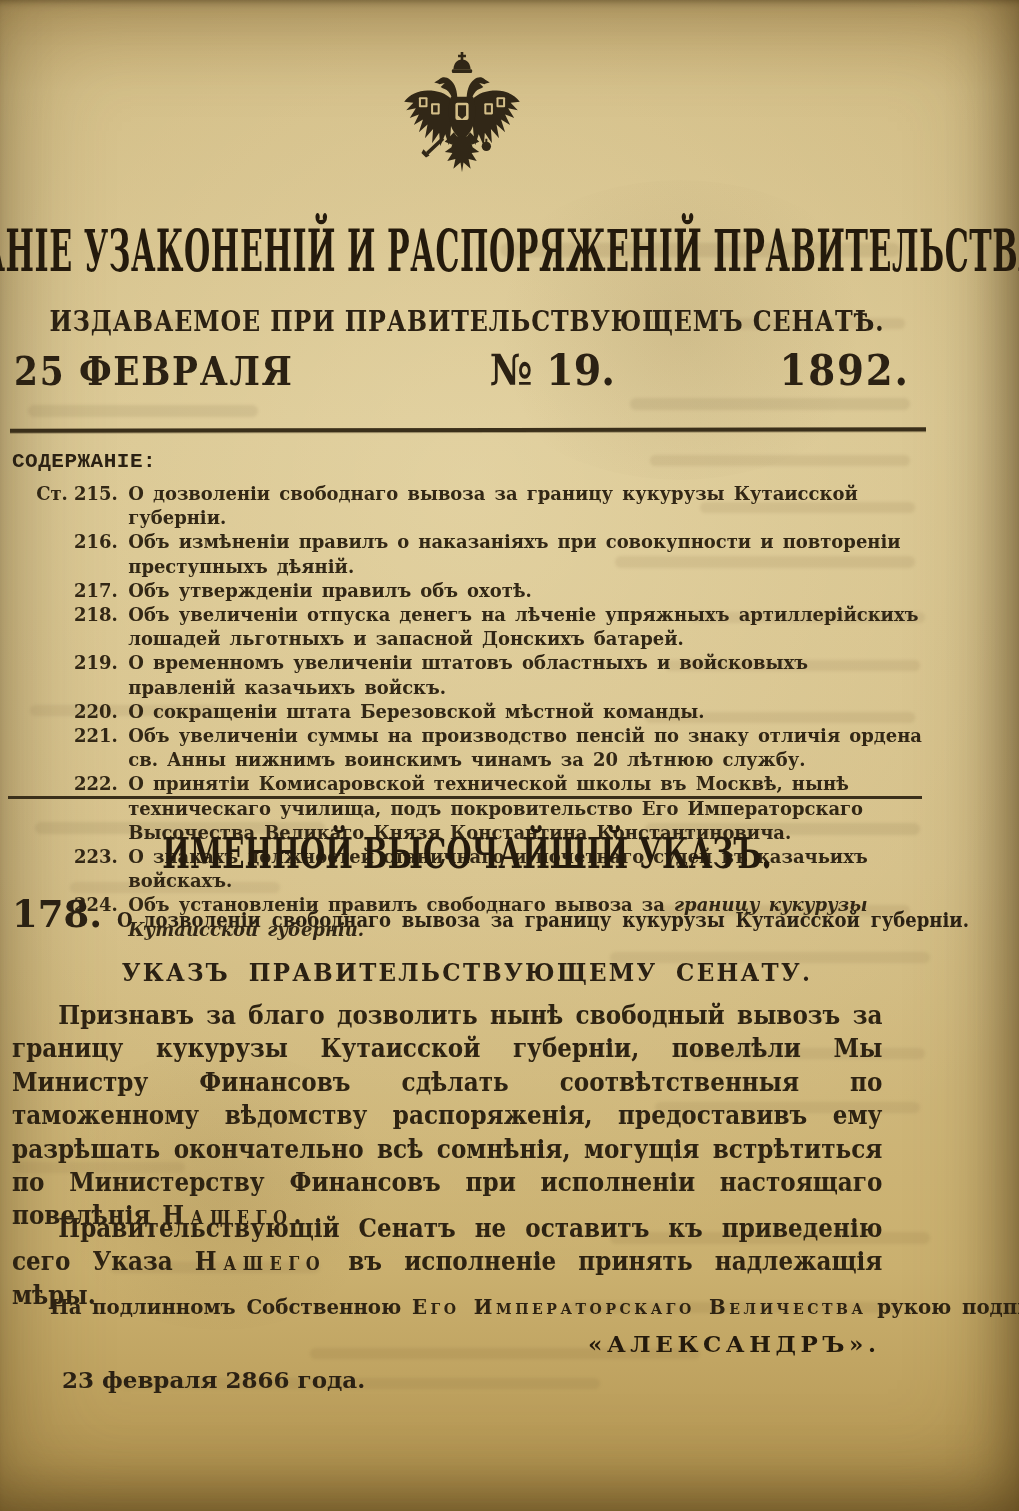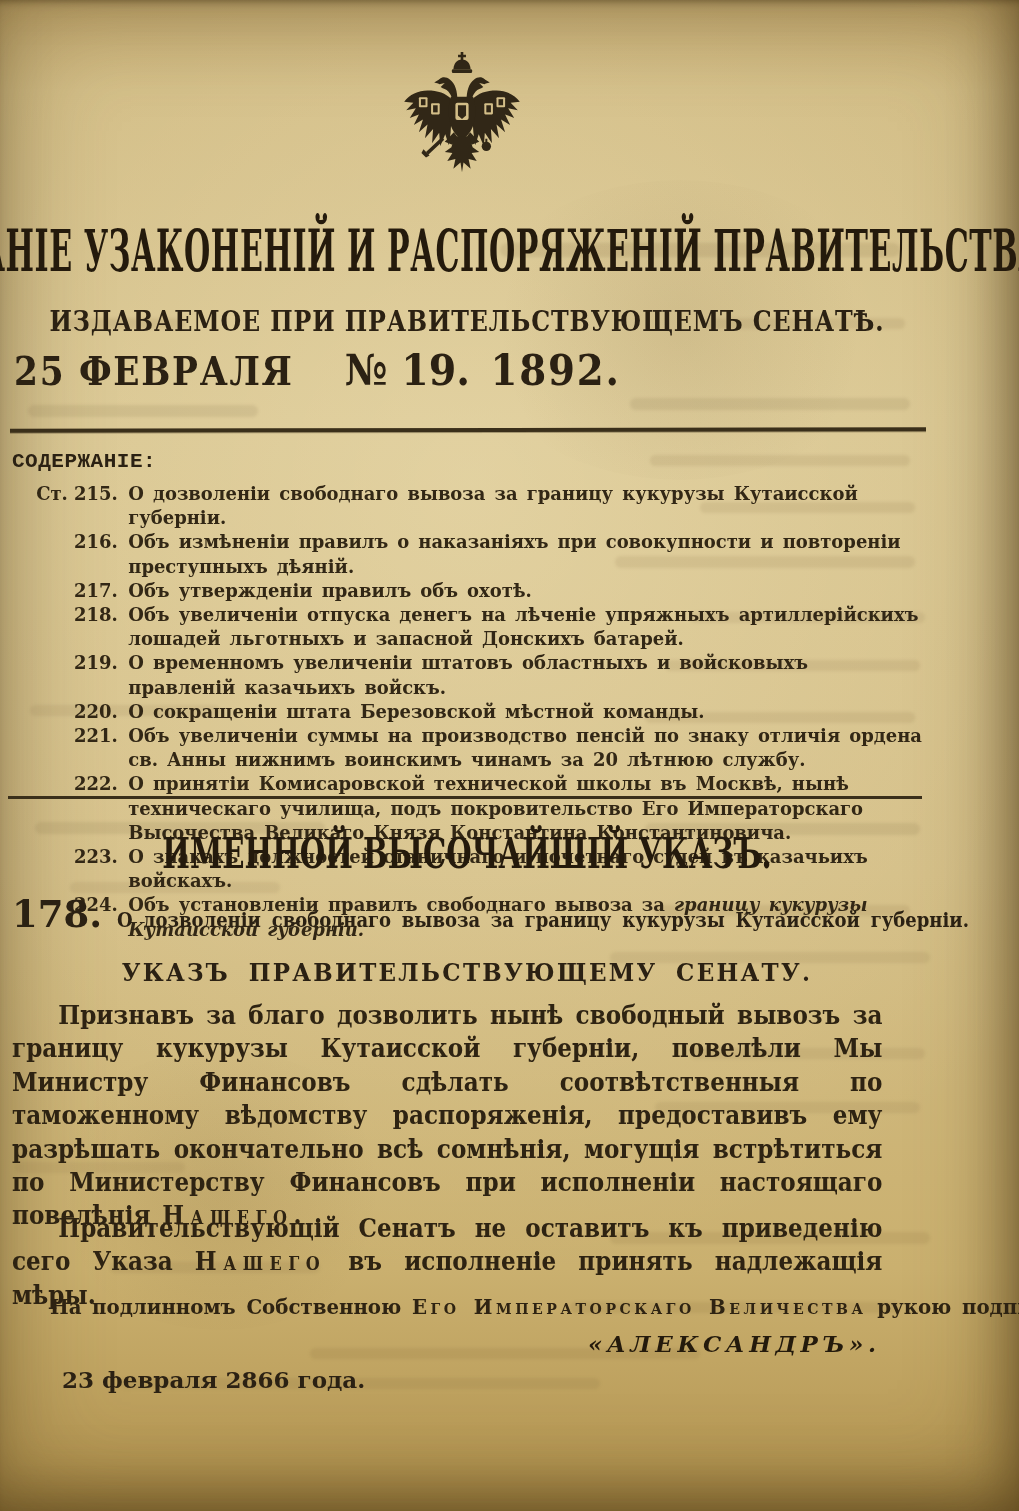--- a/index.html
+++ b/index.html
@@ -22,21 +22,21 @@
   .abs{position:absolute;}
 
   .emblem{left:396px;top:52px;width:132px;height:142px;}
   .emblem svg{width:100%;height:100%;opacity:.93;}
 
   .masthead{left:467px;top:222px;font-size:58px;font-weight:bold;line-height:1;
     transform:translateX(-50%) scaleX(0.52);white-space:nowrap;letter-spacing:1px;color:#241a0c;}
   .subtitle{left:467px;top:308px;font-size:27px;font-weight:bold;line-height:1;
     transform:translateX(-50%) scaleX(0.88);white-space:nowrap;letter-spacing:1px;}
 
-  .dateline{left:14px;top:349px;width:896px;display:flex;align-items:baseline;font-weight:bold;line-height:1;}
+  .dateline{left:14px;top:349px;width:896px;display:flex;justify-content:space-between;align-items:baseline;font-weight:bold;line-height:1;}
   .issue-date{font-size:40px;letter-spacing:2px;transform:scaleX(.86);transform-origin:0 50%;}
   .issue-no{font-size:43px;transform:scaleX(.92);}
   .issue-year{font-size:43px;letter-spacing:2px;transform:scaleX(.9);transform-origin:100% 50%;}
 
   .rule1{left:10px;top:428px;width:916px;height:4px;background:#3a2f1a;transform:rotate(-.08deg);box-shadow:0 1px 0 rgba(58,47,26,.35);}
   .rule2{left:8px;top:796px;width:914px;height:3px;background:#3a2f1a;}
 
   .toc-heading{left:12px;top:450px;font-size:21px;font-weight:bold;letter-spacing:.5px;font-family:Liberation Mono, monospace;}
   .toc{left:12px;top:481px;width:964px;transform:scaleX(.945);transform-origin:0 0;
     font-size:19px;font-weight:bold;line-height:24.2px;color:#322715;}
@@ -61,21 +61,21 @@
     text-indent:52px;word-spacing:4px;color:#2e2312;}
   .para1{left:12px;top:999px;}
   .para2{left:12px;top:1212px;}
   .spaced-caps{font-variant:small-caps;letter-spacing:.28em;}
 
   .attestation{left:50px;top:1294px;font-size:21px;font-weight:bold;word-spacing:4px;
     white-space:nowrap;transform:scaleX(.94);transform-origin:0 0;color:#2e2312;}
   .attestation .spaced-caps{letter-spacing:.18em;}
 
   .place{left:50px;top:1330px;font-size:24px;font-weight:bold;}
-  .signature{left:588px;top:1330px;font-size:23px;font-weight:bold;font-style:italic;letter-spacing:.2em;color:#241a0c;}
+  .signature{left:588px;top:1330px;font-size:23px;font-weight:bold;letter-spacing:.2em;color:#241a0c;}
   .sign-date{left:62px;top:1366px;font-size:23px;font-weight:bold;}
 
   .smudge{position:absolute;border-radius:7px;filter:blur(1.8px);pointer-events:none;}
   .stain{position:absolute;border-radius:50%;pointer-events:none;
     background:radial-gradient(circle, rgba(96,70,28,.10), rgba(96,70,28,0) 70%);}
 </style>
 </head>
 <body>
 
 <div class="page">

